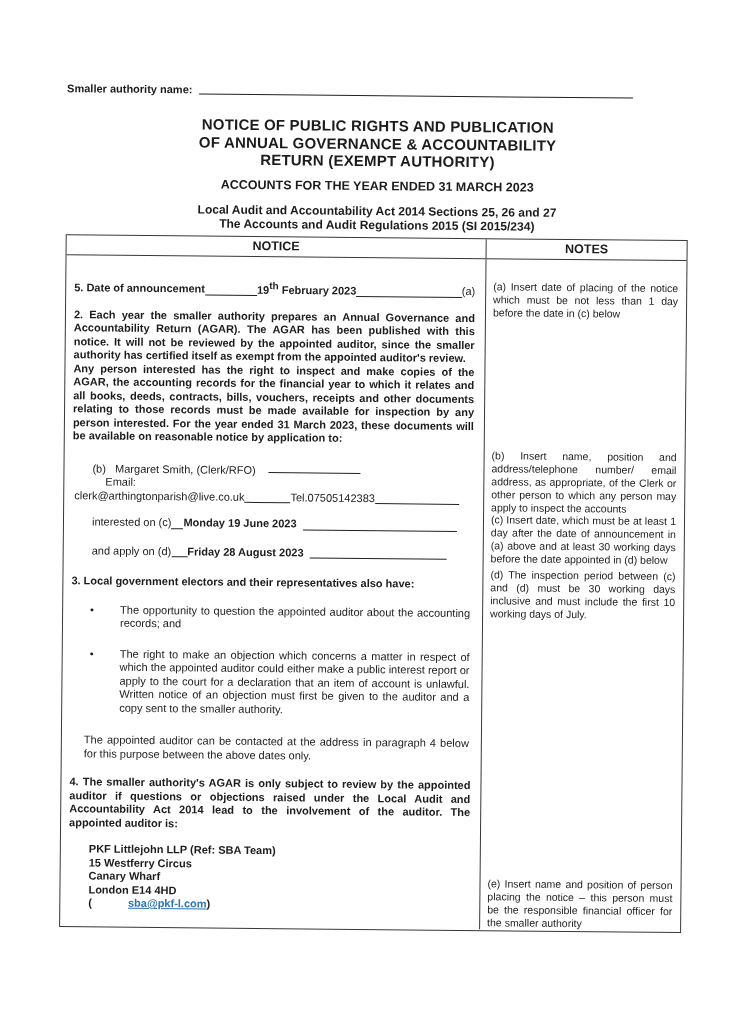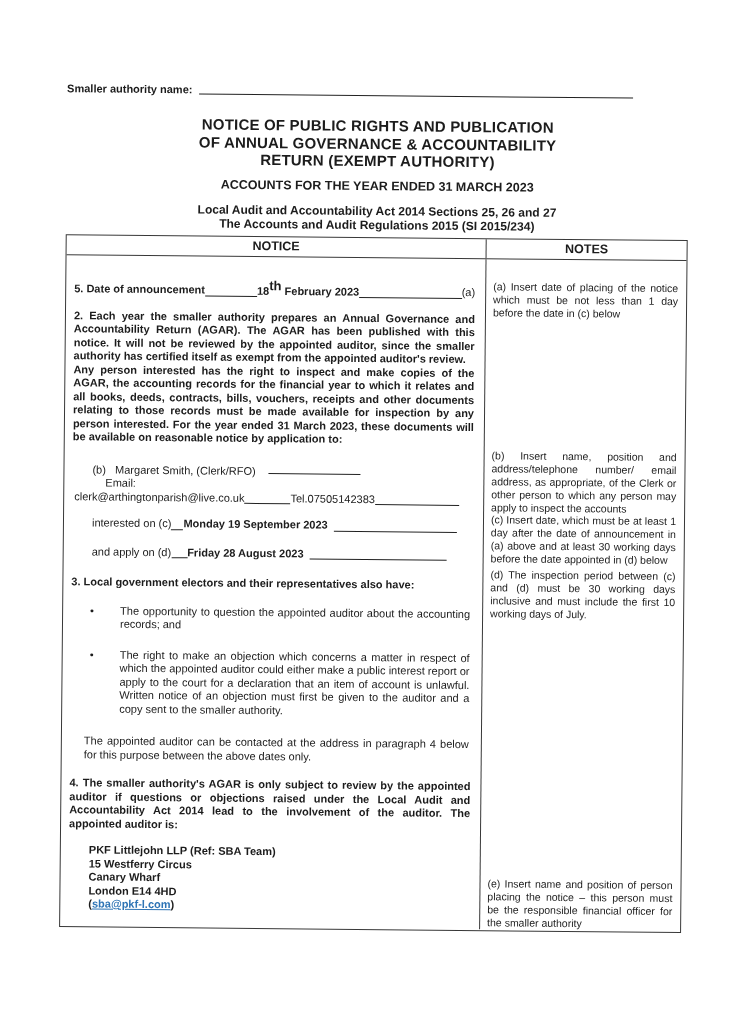--- a/index.html
+++ b/index.html
@@ -49,21 +49,21 @@
   .bullet-row{display:flex;margin-left:19px;}
   .bullet-row .glyph{width:30px;flex:none;}
   .bullet-row .btxt{flex:1;text-align:justify;padding-right:2px;}
   .bul1{margin-top:15px;}
   .bul2{margin-top:17px;}
   .auditor-contact{margin-top:19px;margin-left:14px;padding-right:2px;}
   .item4{margin-top:15px;}
   .address{margin-top:13px;margin-left:20px;font-weight:bold;line-height:13.5px;}
   .email-link{text-decoration:underline;}
   .item5{margin-top:17px;font-weight:bold;}
-  sup{font-size:13px;}
+  sup{font-size:10px;}
 </style>
 </head>
 <body style="color: rgb(28, 28, 28);">
 
 <div class="rot">
   <div class="content">
 
     <div class="auth-row">
       <span class="auth-label">Smaller authority name:</span>
       <span class="auth-line"></span>
@@ -87,21 +87,21 @@
         <div class="th th-notice">NOTICE</div>
         <div class="th th-notes">NOTES</div>
       </div>
       <div class="tbody">
 
         <div class="notice-cell">
 
           <div class="item1 row-flex">
             <span class="b">5. Date of announcement</span>
             <span class="u-fill" style="width:52px;"></span>
-            <span class="b"><span>18</span><sup>th</sup><span> February 2023</span></span>
+            <span class="b"><span>19</span><sup>th</sup><span> February 2023</span></span>
             <span class="u-fill" style="flex:1;"></span>
             <span>(a)</span>
           </div>
 
           <div class="item2">
             <div class="b just">2. Each year the smaller authority prepares an Annual Governance and Accountability Return (AGAR).  The AGAR has been published with this notice. It will not be reviewed by the appointed auditor, since the smaller authority has certified itself as exempt from the appointed auditor's review.</div>
             <div class="b just">Any person interested has the right to inspect and make copies of the AGAR, the accounting records for the financial year to which it relates and all books, deeds, contracts, bills, vouchers, receipts and other documents relating to those records must be made available for inspection by any person interested. For the year ended 31 March 2023, these documents will be available on reasonable notice by application to:</div>
           </div>
 
           <div class="contact">
@@ -115,21 +115,21 @@
               <span>clerk@arthingtonparish@live.co.uk</span>
               <span class="u-fill" style="width:46px;"></span>
               <span>Tel.07505142383</span>
               <span class="u-fill" style="flex:1;margin-right:14px;"></span>
             </div>
           </div>
 
           <div class="commencing row-flex">
             <span>interested on (c)</span>
             <span class="u-fill" style="width:12px;"></span>
-            <span class="b">Monday 19 September 2023</span>
+            <span class="b">Monday 19 June 2023</span>
             <span class="u-fill" style="flex:1;margin-left:6px;margin-right:16px;"></span>
           </div>
 
           <div class="ending row-flex">
             <span>and apply on (d)</span>
             <span class="u-fill" style="width:16px;"></span>
             <span class="b">Friday 28 August 2023</span>
             <span class="u-fill" style="flex:1;margin-left:6px;margin-right:26px;"></span>
           </div>
 
@@ -147,21 +147,21 @@
 
           <div class="auditor-contact just">The appointed auditor can be contacted at the address in paragraph 4 below for this purpose between the above dates only.</div>
 
           <div class="item4 b just">4. The smaller authority's AGAR is only subject to review by the appointed auditor if questions or objections raised under the Local Audit and Accountability Act 2014 lead to the involvement of the auditor.  The appointed auditor is:</div>
 
           <div class="address">
             <div>PKF Littlejohn LLP (Ref: SBA Team)</div>
             <div>15 Westferry Circus</div>
             <div>Canary Wharf</div>
             <div>London E14 4HD</div>
-            <div><span>(</span><a href="#" class="email-link" style="color: rgb(46, 116, 181);">sba@pkf-l.com</a><span>)</span></div>
+            <div><span>(</span><a href="#" class="email-link" style="color: rgb(46, 116, 181); margin-left: 36px;">sba@pkf-l.com</a><span>)</span></div>
           </div>
 
           <div class="item5">5. This announcement is made by (e) Margaret Smith, Clerk/RFO</div>
 
         </div>
 
         <div class="notes-cell">
           <div class="note" style="top:21px;">(a) Insert date of placing of the notice which must be not less than 1 day before the date in (c) below</div>
           <div class="note" style="top:190px;">(b) Insert name, position and address/telephone number/ email address, as appropriate, of the Clerk or other person to which any person may apply to inspect the accounts</div>
           <div class="note" style="top:254px;">(c) Insert date, which must be at least 1 day after the date of announcement in (a) above and at least 30 working days before the date appointed in (d) below</div>

